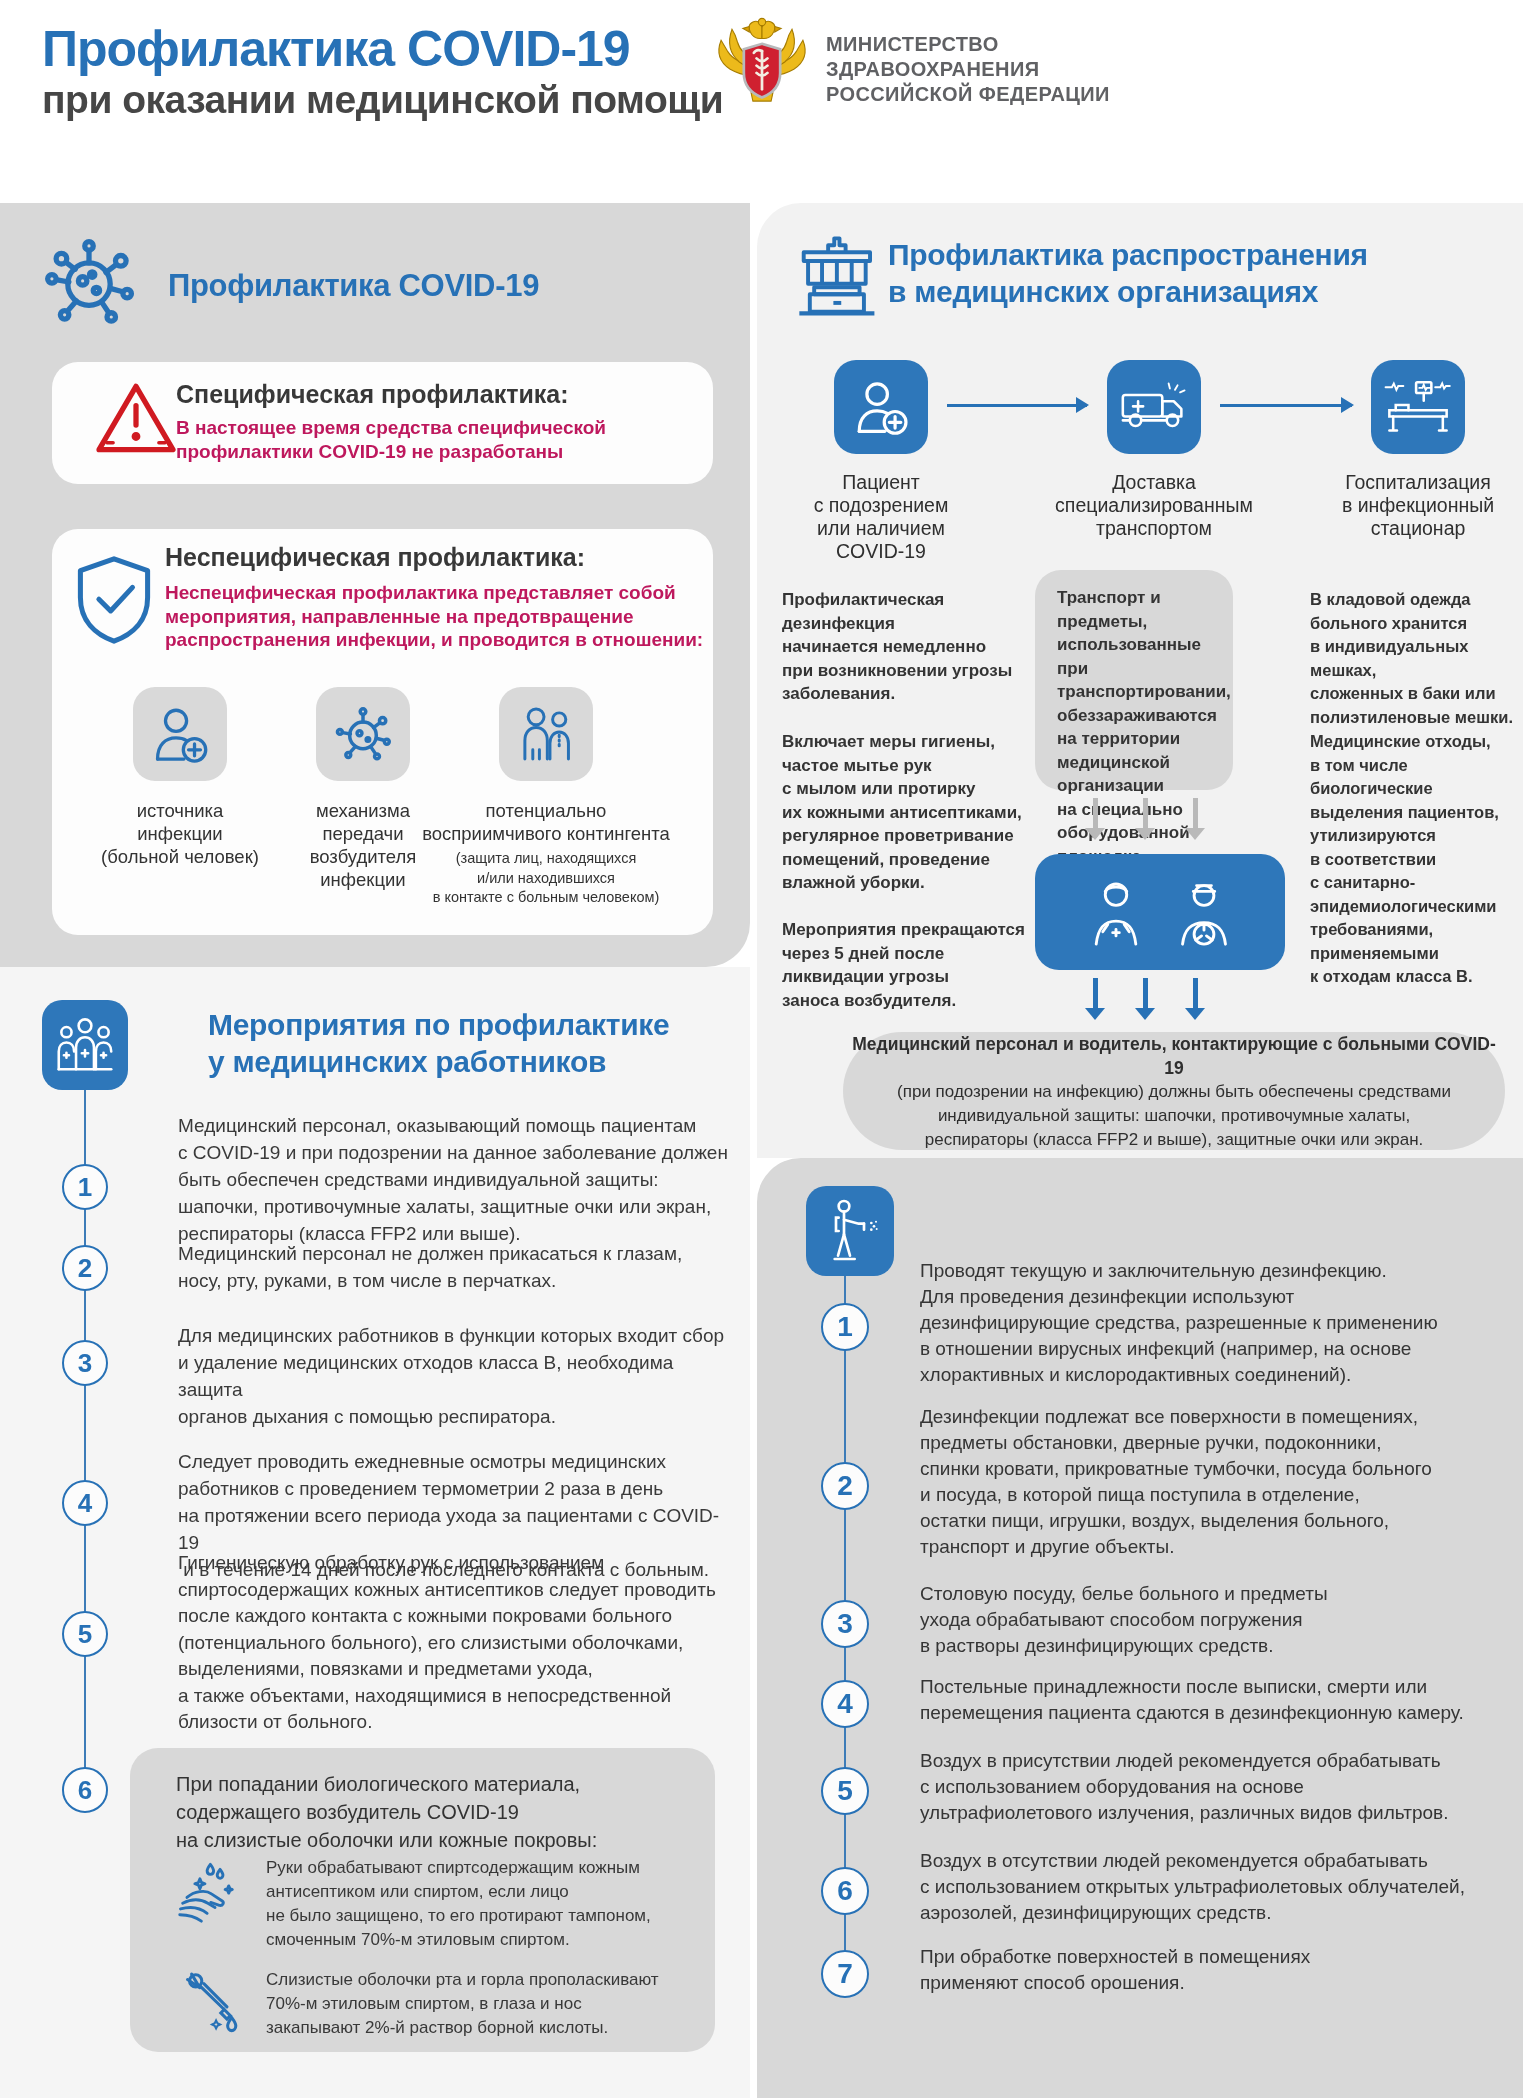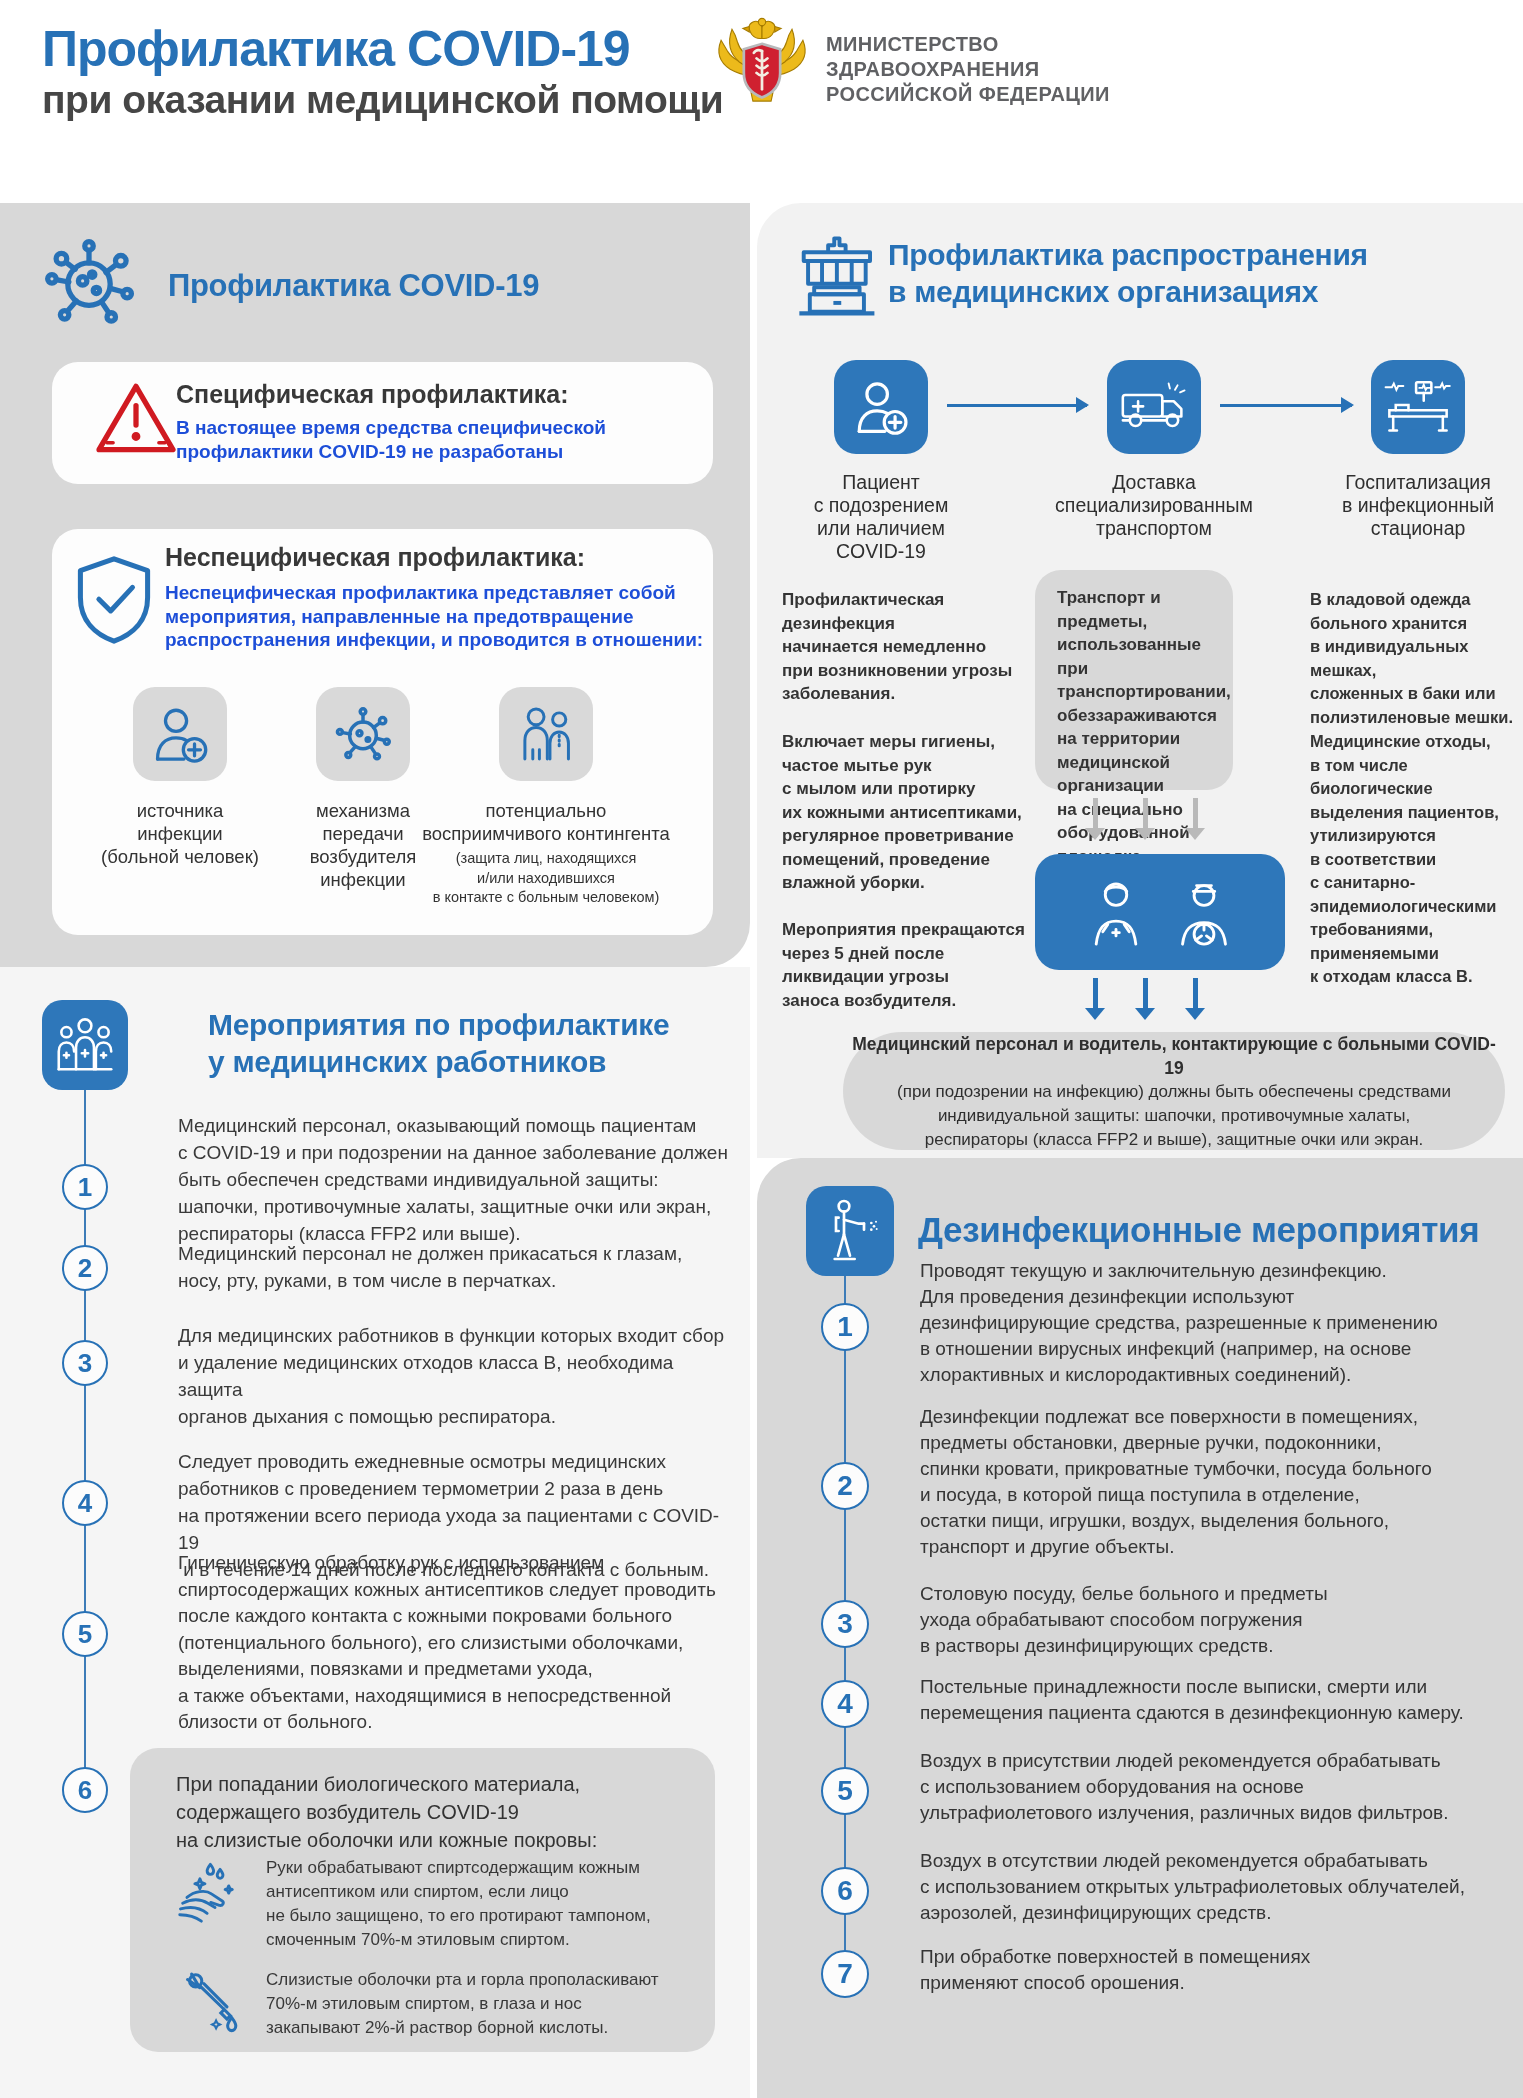--- a/index.html
+++ b/index.html
@@ -17,21 +17,21 @@
   .abs{position:absolute;}
   .pre{white-space:pre-line;}
   .blue{color:var(--accent);}
   .main-title{font-size:50px;font-weight:bold;color:var(--accent);letter-spacing:-1px;}
   .main-sub{font-size:39px;font-weight:bold;color:#464646;letter-spacing:-0.5px;}
   .ministry{font-size:20px;font-weight:bold;color:#606164;line-height:25px;letter-spacing:.4px;}
   .sec-h{font-size:30px;font-weight:bold;color:var(--accent);line-height:37px;letter-spacing:-0.3px;}
   .sec-h-xl{font-size:35px;font-weight:bold;color:var(--accent);letter-spacing:-0.3px;}
   .card{position:absolute;background:#fdfdfd;border-radius:26px;}
   .card-h{font-size:25px;font-weight:bold;color:#383838;}
-  .card-b{font-size:19px;font-weight:bold;color:#1d4ed8;line-height:23.5px;}
+  .card-b{font-size:19px;font-weight:bold;color:#be185d;line-height:23.5px;}
   .gtile{position:absolute;width:94px;height:94px;background:#d9d9d9;border-radius:22px;
          display:flex;align-items:center;justify-content:center;}
   .btile{position:absolute;background:var(--tileblue);border-radius:22px;
          display:flex;align-items:center;justify-content:center;}
   .cap{font-size:18.5px;color:#333;line-height:23px;text-align:center;}
   .cap-sm{font-size:14.5px;color:#333;line-height:19.5px;text-align:center;}
   .step-label{font-size:19.5px;color:#2f2f2f;line-height:23px;text-align:center;}
   .colp{font-size:17px;font-weight:bold;color:#343434;line-height:23.5px;}
   .colp3{font-size:16.5px;font-weight:bold;color:#343434;line-height:23.5px;}
   .item-t{font-size:19px;color:#3a3a3a;line-height:27px;}
@@ -508,21 +508,20 @@
           <g fill="#fff" stroke="none">
             <circle cx="77" cy="38" r="2"></circle>
               <circle cx="81" cy="43" r="2"></circle>
               <circle cx="77" cy="48" r="2"></circle>
             <circle cx="84" cy="36" r="1.5"></circle>
               <circle cx="85" cy="47" r="1.5"></circle>
           </g>
         </g>
       </svg>
     </div>
-    <div class="abs sec-h-xl" style="left:161px;top:52px;">Дезинфекционные мероприятия</div>
 
     <div class="vline" style="left:87px;top:118px;height:700px;"></div>
 
     <div class="num-c right" style="left:64px;top:145px;">1</div>
     <div class="abs item-tr pre" style="left:163px;top:100px;width:575px;">Проводят текущую и заключительную дезинфекцию.
 Для проведения дезинфекции используют
 дезинфицирующие средства, разрешенные к применению
 в отношении вирусных инфекций (например, на основе
 хлорактивных и кислородактивных соединений).</div>
 

